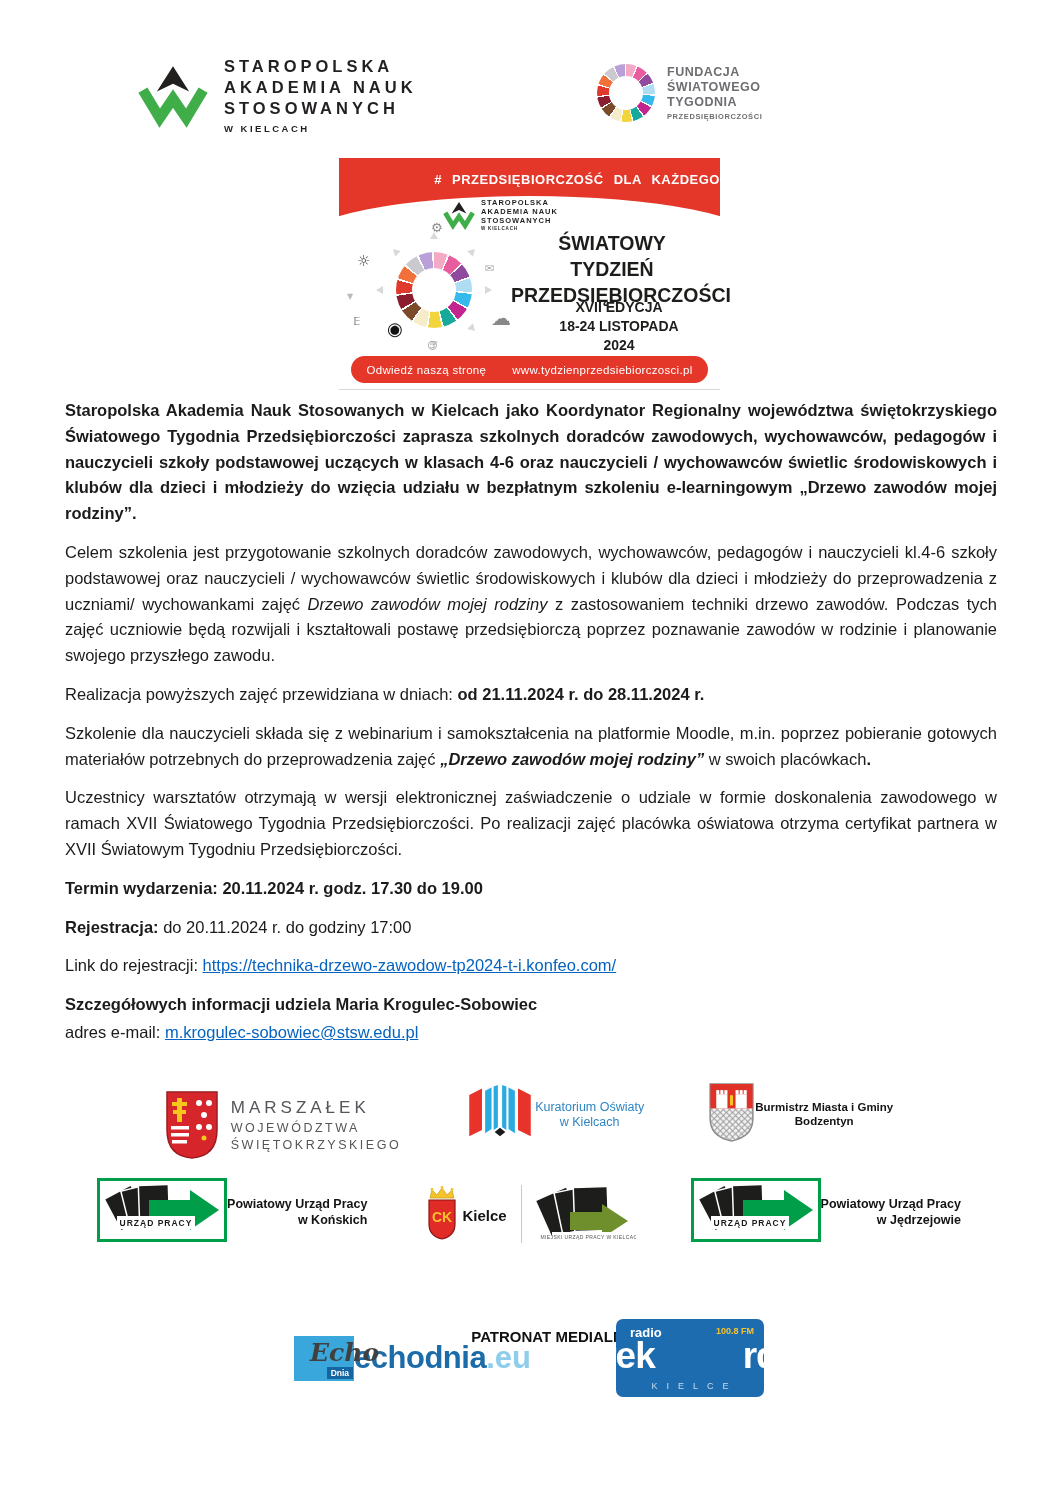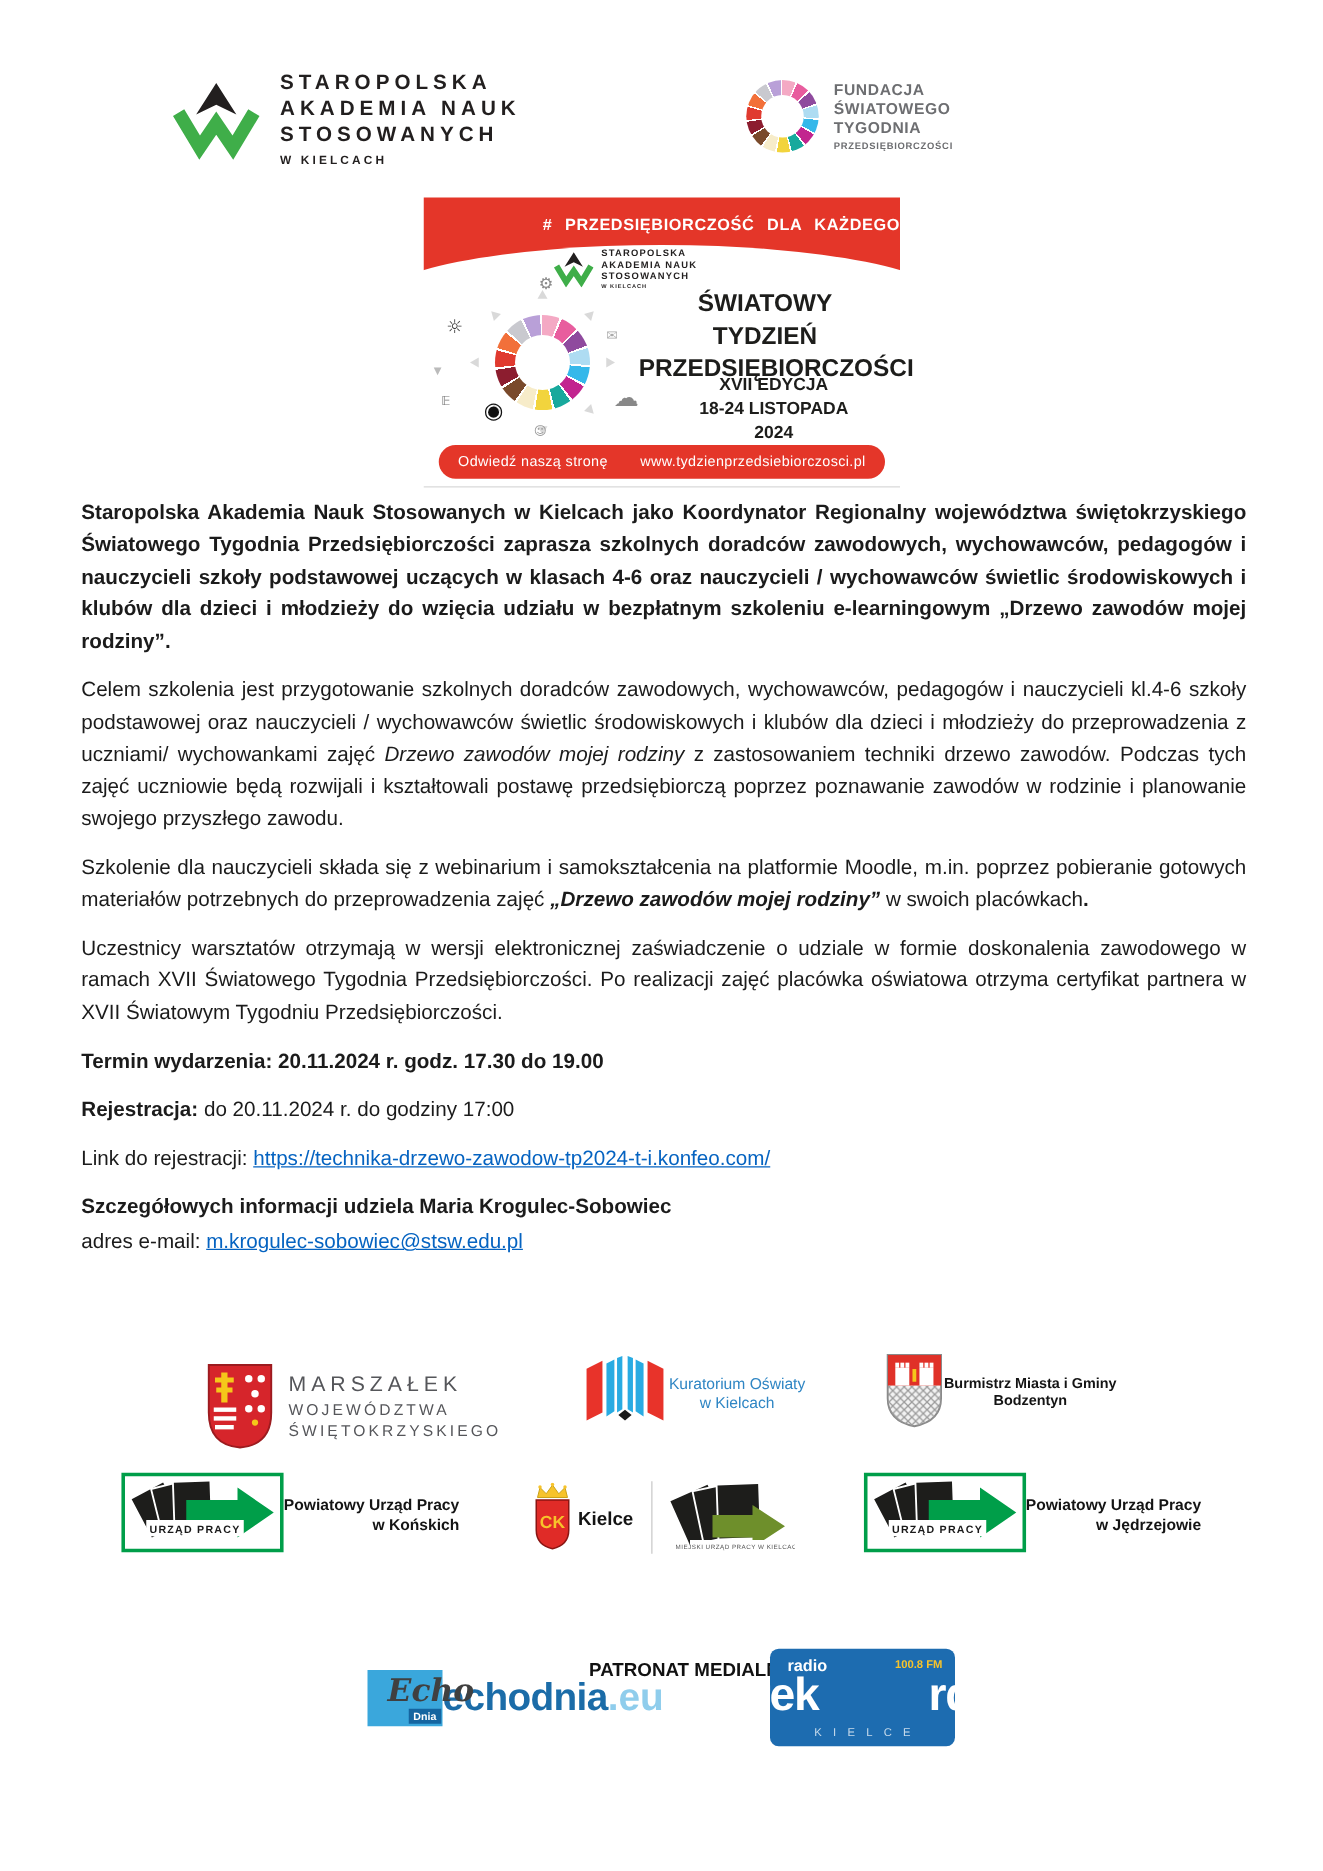--- a/index.html
+++ b/index.html
@@ -174,20 +174,21 @@
     </div>
     <div class="banner-pill">
       <span>Odwiedź naszą stronę</span>
       <span>www.tydzienprzedsiebiorczosci.pl</span>
     </div>
   </div>
 
   <div class="body-text" id="paragraphs">
       <p class="para justify"><span class="b">Staropolska Akademia Nauk Stosowanych w Kielcach jako Koordynator Regionalny województwa świętokrzyskiego Światowego Tygodnia Przedsiębiorczości zaprasza szkolnych doradców zawodowych, wychowawców, pedagogów i nauczycieli szkoły podstawowej uczących w klasach 4-6 oraz nauczycieli / wychowawców świetlic środowiskowych i klubów dla dzieci i młodzieży do wzięcia udziału w bezpłatnym szkoleniu e-learningowym „Drzewo zawodów mojej rodziny”.</span></p>
       <p class="para justify"><span>Celem szkolenia jest przygotowanie szkolnych doradców zawodowych, wychowawców, pedagogów i nauczycieli kl.4-6 szkoły podstawowej oraz nauczycieli / wychowawców świetlic środowiskowych i klubów dla dzieci i młodzieży do przeprowadzenia z uczniami/ wychowankami zajęć </span><span class="i">Drzewo zawodów mojej rodziny</span><span> z zastosowaniem techniki drzewo zawodów. Podczas tych zajęć uczniowie będą rozwijali i kształtowali postawę przedsiębiorczą poprzez poznawanie zawodów w rodzinie i planowanie swojego przyszłego zawodu.</span></p>
+      <p class="para"><span>Realizacja powyższych zajęć przewidziana w dniach: </span><span class="b">od 21.11.2024 r. do 28.11.2024 r.</span></p>
       <p class="para justify"><span>Szkolenie dla nauczycieli składa się z webinarium i samokształcenia na platformie Moodle, m.in. poprzez pobieranie gotowych materiałów potrzebnych do przeprowadzenia zajęć </span><span class="b i">„Drzewo zawodów mojej rodziny”</span><span> w swoich placówkach</span><span class="b">.</span></p>
       <p class="para justify"><span>Uczestnicy warsztatów otrzymają w wersji elektronicznej zaświadczenie o udziale w formie doskonalenia zawodowego w ramach XVII Światowego Tygodnia Przedsiębiorczości. Po realizacji zajęć placówka oświatowa otrzyma certyfikat partnera w XVII Światowym Tygodniu Przedsiębiorczości.</span></p>
       <p class="para"><span class="b">Termin wydarzenia: 20.11.2024 r. godz. 17.30 do 19.00</span></p>
       <p class="para"><span class="b">Rejestracja:</span><span> do 20.11.2024 r. do godziny 17:00</span></p>
       <p class="para"><span>Link do rejestracji: </span><a class="link" href="#">https://technika-drzewo-zawodow-tp2024-t-i.konfeo.com/</a></p>
       <p class="para tight"><span class="b">Szczegółowych informacji udziela Maria Krogulec-Sobowiec</span></p>
       <p class="para"><span>adres e-mail: </span><a class="link" href="#">m.krogulec-sobowiec@stsw.edu.pl</a></p>
     </div>
 
 

